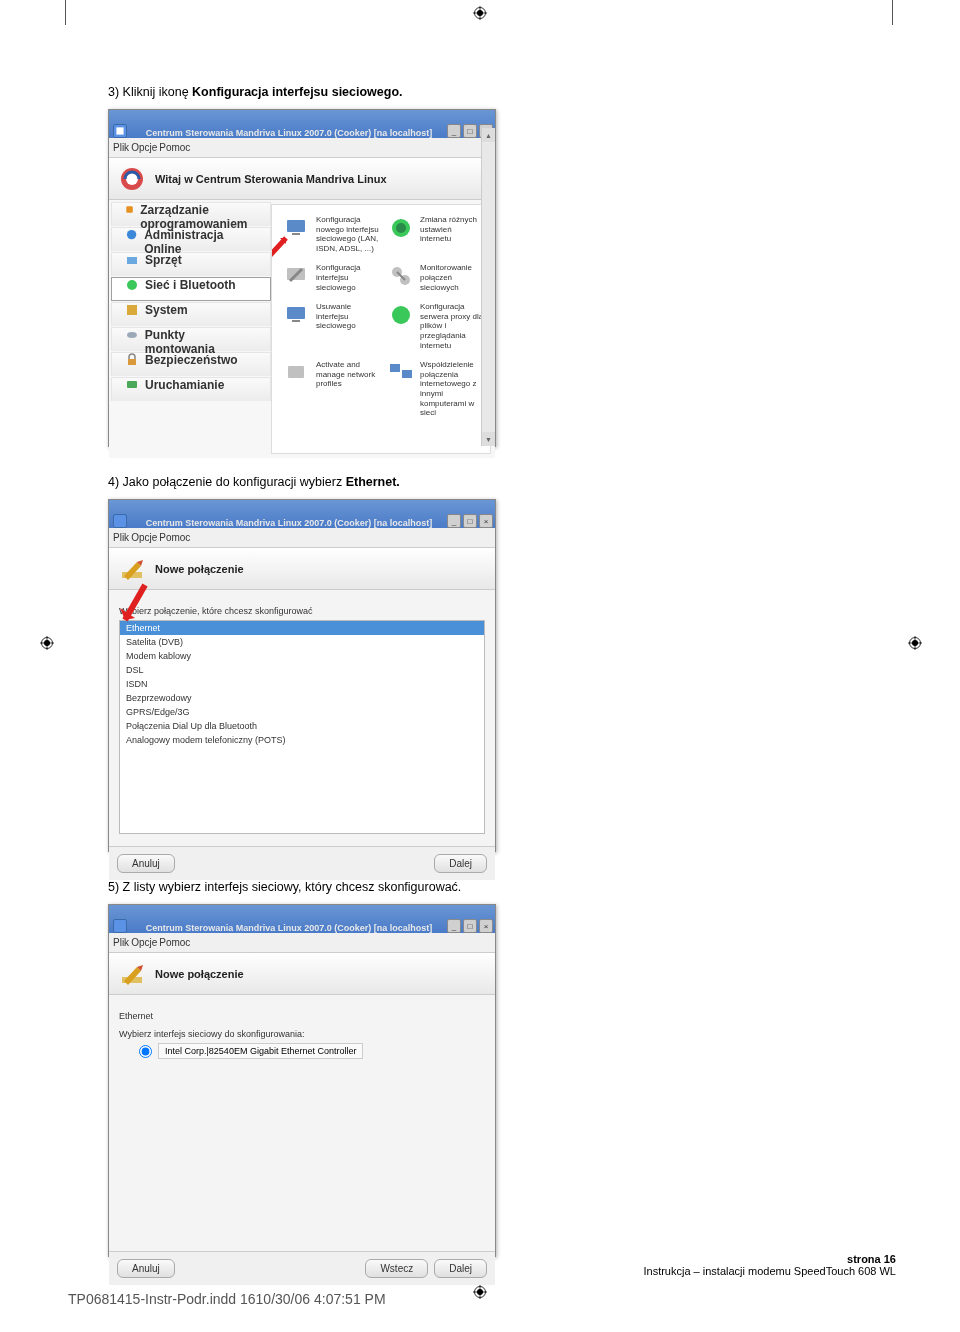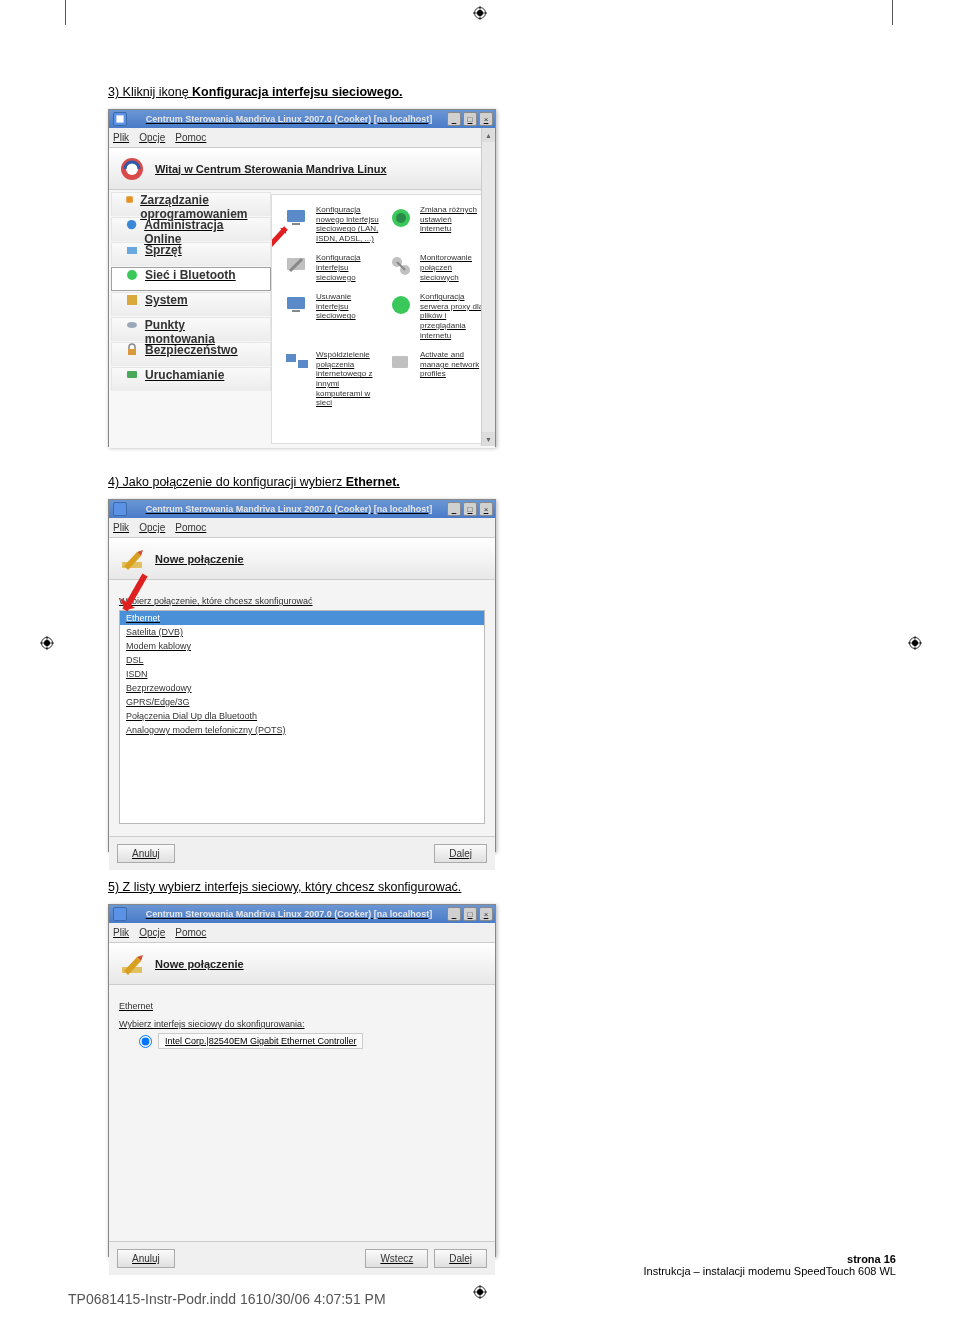--- a/index.html
+++ b/index.html
@@ -6,30 +6,30 @@
   body { font-family: Arial, sans-serif; background: #fff; width: 960px; height: 1332px; position: relative; }
   .crop-mark { position: absolute; width: 14px; height: 14px; }
   .crop-mark svg { width: 100%; height: 100%; }
   .crop-top { top: 6px; left: 473px; }
   .crop-left { top: 636px; left: 40px; }
   .crop-right { top: 636px; left: 908px; }
   .crop-bottom { bottom: 33px; left: 473px; }
   .crop-line-v { position: absolute; top: 0; width: 0.5px; height: 25px; background: #555; }
   .crop-line-l { left: 65px; }
   .crop-line-r { left: 892px; }
-  .page-content { position: absolute; top: 85px; left: 108px; width: 740px; text-decoration: underline; }
+  .page-content { position: absolute; top: 85px; left: 108px; width: 740px; }
   .instruction { font-size: 12.5px; font-weight: normal; color: #000; margin-bottom: 10px; }
   .instruction b { font-weight: bold; }
   .app-window { width: 388px; border: 1px solid #888; box-shadow: 1px 1px 4px rgba(0,0,0,0.3); background: #efefef; margin-bottom: 28px; position: relative; }
-  .title-bar { height: 18px; background: linear-gradient(#6a96d4, #4a7bc8); display: flex; align-items: center; position: relative; }
+  .title-bar { height: 28px; background: linear-gradient(#6a96d4, #4a7bc8); display: flex; align-items: flex-end; position: relative; }
   .title-bar-icon { width: 14px; height: 14px; margin: 0 4px; background: #5b92e5; border: 1px solid #3a6aa8; border-radius: 2px; display: flex; align-items: center; justify-content: center; }
   .title-bar-text { flex: 1; text-align: center; font-size: 9px; color: #e8e8e8; font-weight: bold; }
   .title-bar-btns { display: flex; gap: 2px; margin-right: 2px; }
   .tb-btn { width: 14px; height: 14px; background: #d0d0d0; border: 1px solid #888; border-radius: 2px; font-size: 8px; display: flex; align-items: center; justify-content: center; color: #333; }
-  .menu-bar { height: 20px; background: #f0f0f0; display: flex; align-items: center; padding: 0 4px; gap: 10px; font-size: 10px; color: #333; border-bottom: 1px solid #ccc; }
+  .menu-bar { height: 20px; background: #f0f0f0; display: flex; align-items: center; padding: 0 4px; gap: 2px; font-size: 10px; color: #333; border-bottom: 1px solid #ccc; }
   .menu-bar span { cursor: default; }
   .header-panel { height: 42px; background: linear-gradient(#fff, #e8e8e8); border-bottom: 1px solid #ccc; display: flex; align-items: center; padding: 4px 10px; gap: 10px; }
   .header-icon { width: 26px; height: 26px; position: relative; }
   .header-title { font-size: 11px; font-weight: bold; color: #222; }
   .main-area { display: flex; background: #f7f7f7; height: 258px; }
   .sidebar { width: 162px; background: #f7f7f7; padding: 2px 0 2px 2px; }
   .sidebar-item { display: flex; align-items: flex-start; height: 24px; padding: 0 13px; gap: 6px; font-size: 12px; font-weight: bold; color: #333; border-top: 1px solid #e5e5e5; border-left: 1px solid #e5e5e5; border-right: 1px solid #e5e5e5; background: linear-gradient(#fafafa,#ececec); margin-bottom: 1px; }
   .sidebar-item.selected { background: #fff; border: 1px solid #a0a0a0; }
   .sidebar-icon { width: 14px; height: 14px; }
   .content-grid { flex: 1; padding: 8px 4px 8px 10px; display: grid; grid-template-columns: 1fr 1fr; gap: 6px 4px; align-content: start; background: #fff; margin: 4px 4px 4px 0; border: 1px solid #ddd; position: relative; overflow: hidden; }
@@ -40,21 +40,21 @@
   .scroll-track { position: absolute; right: 0; top: 18px; bottom: 0; width: 14px; background: #e8e8e8; border-left: 1px solid #ccc; }
   .scroll-arrow-up { position: absolute; top: 0; width: 100%; height: 14px; background: #ddd; display:flex; align-items:center; justify-content:center; font-size:7px; color:#666; }
   .scroll-arrow-down { position: absolute; bottom: 0; width: 100%; height: 14px; background: #ddd; display:flex; align-items:center; justify-content:center; font-size:7px; color:#666; }
   
   .wizard-body { background: #f4f4f4; padding: 10px; height: 256px; position: relative; }
   .wizard-prompt { font-size: 9px; color: #333; margin-bottom: 4px; margin-top: 6px; }
   .wizard-list { background: #fff; border: 1px solid #bbb; height: 200px; margin-top: 4px; }
   .wizard-list-item { font-size: 9px; padding: 2px 6px; color: #333; }
   .wizard-list-item.selected { background: #4a90d9; color: #fff; }
   .wizard-footer { height: 34px; background: #f0f0f0; border-top: 1px solid #ccc; display: flex; align-items: center; justify-content: space-between; padding: 0 8px; }
-  .wizard-btn { font-size: 10px; padding: 3px 14px; background: linear-gradient(#fafafa,#e0e0e0); border: 1px solid #aaa; border-radius: 0; color: #333; }
+  .wizard-btn { font-size: 10px; padding: 3px 14px; background: linear-gradient(#fafafa,#e0e0e0); border: 1px solid #aaa; border-radius: 6px; color: #333; }
   .wizard-footer-right { display: flex; gap: 6px; }
   .radio-row { display: flex; align-items: center; gap: 6px; font-size: 9px; margin-top: 4px; padding-left: 20px; }
   .radio-row input { margin: 0; }
   .radio-label { padding: 2px 6px; border: 1px solid #ccc; background: #fafafa; font-size: 9px; }
   .footer-right { position: absolute; right: 64px; bottom: 55px; text-align: right; font-size: 11px; color: #000; }
   .footer-right .line1 { font-weight: bold; }
   .footer-bottom { position: absolute; bottom: 25px; left: 68px; right: 68px; display: flex; justify-content: flex-start; font-size: 14px; color: #555; margin-top: 12px; }
   
   .pencil-icon { width: 26px; height: 26px; position: relative; }
 </style>
@@ -213,30 +213,30 @@
             <span class="grid-text">Usuwanie interfejsu sieciowego</span>
           </div>
         <div class="grid-item">
             <span class="grid-icon"><svg viewBox="0 0 26 26">
                 <circle cx="13" cy="13" r="9" fill="#3ac85a"></circle>
               </svg></span>
             <span class="grid-text">Konfiguracja serwera proxy dla plików i przeglądania internetu</span>
           </div>
         <div class="grid-item">
             <span class="grid-icon"><svg viewBox="0 0 26 26">
+                <rect x="4" y="6" width="16" height="12" fill="#c0c0c0" rx="1"></rect>
+              </svg></span>
+            <span class="grid-text">Activate and manage network profiles</span>
+          </div>
+        <div class="grid-item">
+            <span class="grid-icon"><svg viewBox="0 0 26 26">
                 <rect x="2" y="4" width="10" height="8" fill="#5a8ac8"></rect>
                 <rect x="14" y="10" width="10" height="8" fill="#5a8ac8"></rect>
               </svg></span>
             <span class="grid-text">Współdzielenie połączenia internetowego z innymi komputerami w sieci</span>
-          </div>
-        <div class="grid-item">
-            <span class="grid-icon"><svg viewBox="0 0 26 26">
-                <rect x="4" y="6" width="16" height="12" fill="#c0c0c0" rx="1"></rect>
-              </svg></span>
-            <span class="grid-text">Activate and manage network profiles</span>
           </div>
 
         <svg class="red-arrow" style="left:-28px; top:28px; width:50px; height:50px;" viewBox="0 0 50 50">
             <path d="M42 5 L10 40 M10 40 L10 28 M10 40 L22 40" stroke="#e02020" stroke-width="5" fill="none"></path>
             <path d="M42 5 L36 5 L42 11 Z" fill="#e02020"></path>
             <path d="M10 40 L6 29 L20 43 Z" fill="#e02020" transform="rotate(8 10 40)"></path>
           </svg>
       </div>
     </div>
     <div class="scroll-track">

